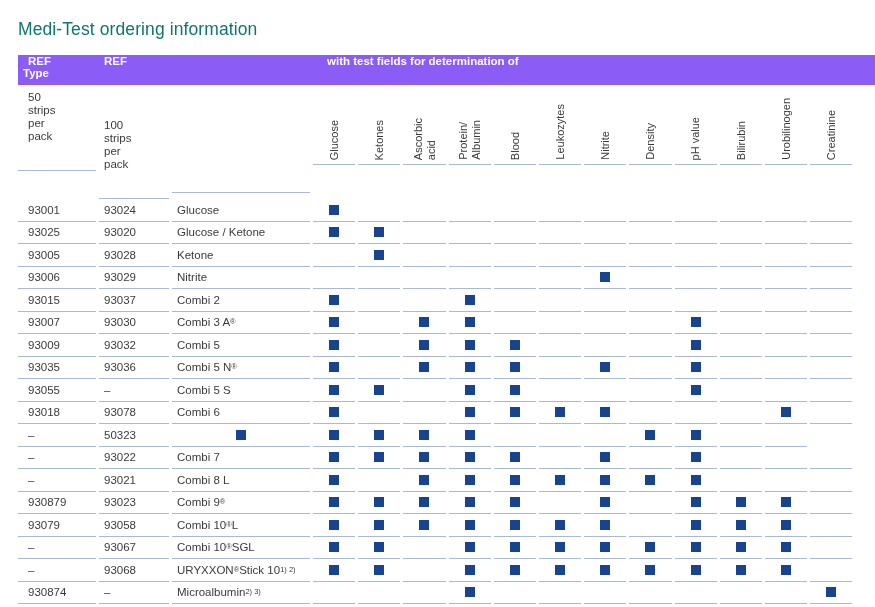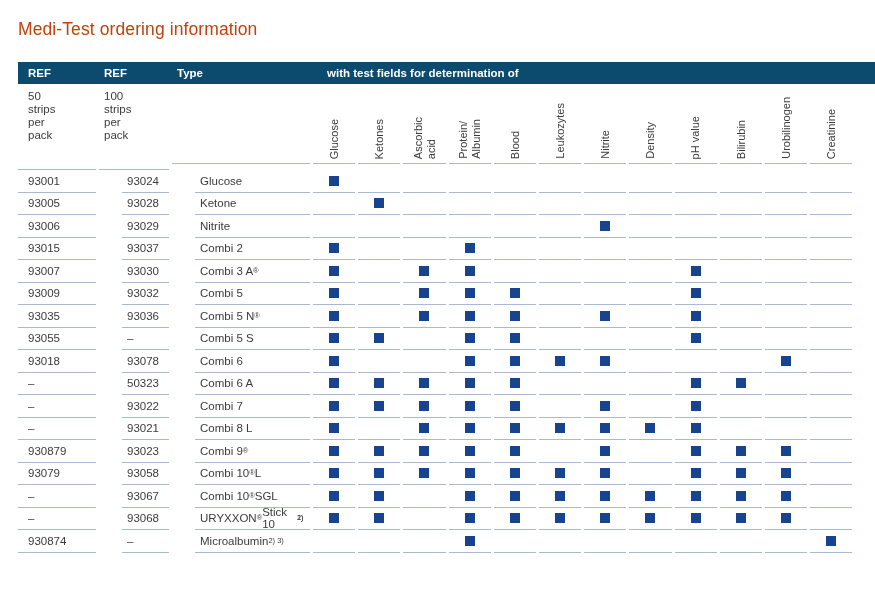--- a/index.html
+++ b/index.html
@@ -3,54 +3,54 @@
 <meta charset="utf-8">
 <style>
   html,body{margin:0;padding:0;background:#ffffff;}
   body{
     width:875px;height:607px;overflow:hidden;
     font-family:"Liberation Sans", sans-serif;
     color:#3b3b3b;
   }
   .page{padding:19px 0 0 18px;}
   .page-title{
-    margin:0 0 22px 0;
+    margin:0 0 15px 0;
     font-size:17.5px;
     font-weight:normal;
-    color:#c2410c;
+    color:#0f766e;
     letter-spacing:.1px;
   }
   .grid{
     display:grid;
     grid-template-columns:78px 70px 138px repeat(12,42.2px);
     column-gap:3px;
     width:834px;
   }
   
-  .headerbar-wrap{background:#0c4a6e;height:22px;}
+  .headerbar-wrap{background:#8b5cf6;height:30px;}
   .headerbar{height:22px;align-items:center;}
   .headerbar .cell{
     color:#ffffff;font-weight:bold;font-size:11.5px;
     display:flex;align-items:center;height:100%;
     border-bottom:none;
   }
   .headerbar .c-ref50{padding-left:10px;}
   .headerbar .c-ref100,.headerbar .c-type{padding-left:5px;}
   .headerbar .c-caption{grid-column:4 / 16;padding-left:14px;}
   
   .subheader .cell{
     border-bottom:1px solid #a9b9cf;
     height:79px;
     font-size:11.5px;line-height:13px;
   }
   .subheader .refsub{
     padding:6px 0 0 10px;
     white-space:pre-line;
   }
-  .subheader .c-ref100.refsub,.subheader .c-type{padding-left:5px;}
+  .subheader .c-ref100.refsub,.subheader .c-type{padding-left:5px;margin-top:28px;}
   .subheader .fieldcol{
     display:flex;align-items:flex-end;justify-content:center;
     overflow:visible;
   }
   .vlabel{
     writing-mode:vertical-rl;
     transform:rotate(180deg);
     white-space:pre-line;
     font-size:11px;line-height:12.5px;
     color:#3b3b3b;
@@ -58,41 +58,41 @@
   }
   
   .row{height:22.5px;}
   .row .cell{
     border-bottom:1px solid #a9b9cf;
     display:flex;align-items:center;
     font-size:11.5px;
     overflow:hidden;
   }
   .row .c-ref50{padding-left:10px;}
-  .row .c-ref100,.row .c-type{padding-left:5px;margin-left:23px;}
+  .row .c-ref100,.row .c-type{padding-left:5px;}
   .row .c-field{justify-content:center;}
   .mark{
     width:10px;height:10px;
     background:#17438f;
     display:block;
   }
   sup{font-size:7.5px;line-height:0;vertical-align:4px;}
 </style>
 </head>
 <body>
 
 <div class="page">
   <h1 class="page-title">Medi-Test ordering information</h1>
 
   <div class="headerbar-wrap">
     <div class="grid headerbar">
       <div class="cell c-ref50">REF</div>
       <div class="cell c-ref100">REF</div>
+      <div class="cell c-caption">with test fields for determination of</div>
       <div class="cell c-type">Type</div>
-      <div class="cell c-caption">with test fields for determination of</div>
     </div>
   </div>
 
   <div class="grid subheader" id="subheader">
     <div class="cell c-ref50 refsub">50
 strips
 per
 pack</div>
     <div class="cell c-ref100 refsub">100
 strips
@@ -155,20 +155,41 @@
         <div class="cell c-field"></div>
         <div class="cell c-field"></div>
         <div class="cell c-field"></div>
         <div class="cell c-field"></div>
         <div class="cell c-field"></div>
         <div class="cell c-field"></div>
         <div class="cell c-field"></div>
         <div class="cell c-field"></div>
       </div>
       <div class="grid row">
+        <div class="cell c-ref50">93025</div>
+        <div class="cell c-ref100">93020</div>
+        <div class="cell c-type">Glucose / Ketone</div>
+        <div class="cell c-field">
+          <span class="mark"></span>
+        </div>
+        <div class="cell c-field">
+          <span class="mark"></span>
+        </div>
+        <div class="cell c-field"></div>
+        <div class="cell c-field"></div>
+        <div class="cell c-field"></div>
+        <div class="cell c-field"></div>
+        <div class="cell c-field"></div>
+        <div class="cell c-field"></div>
+        <div class="cell c-field"></div>
+        <div class="cell c-field"></div>
+        <div class="cell c-field"></div>
+        <div class="cell c-field"></div>
+      </div>
+      <div class="grid row">
         <div class="cell c-ref50">93005</div>
         <div class="cell c-ref100">93028</div>
         <div class="cell c-type">Ketone</div>
         <div class="cell c-field"></div>
         <div class="cell c-field">
           <span class="mark"></span>
         </div>
         <div class="cell c-field"></div>
         <div class="cell c-field"></div>
         <div class="cell c-field"></div>
@@ -353,21 +374,20 @@
         <div class="cell c-field"></div>
         <div class="cell c-field"></div>
         <div class="cell c-field">
           <span class="mark"></span>
         </div>
         <div class="cell c-field"></div>
       </div>
       <div class="grid row">
         <div class="cell c-ref50">–</div>
         <div class="cell c-ref100">50323</div>
-        <div class="cell c-type">Combi 6 A</div>
         <div class="cell c-field">
           <span class="mark"></span>
         </div>
         <div class="cell c-field">
           <span class="mark"></span>
         </div>
         <div class="cell c-field">
           <span class="mark"></span>
         </div>
         <div class="cell c-field">

